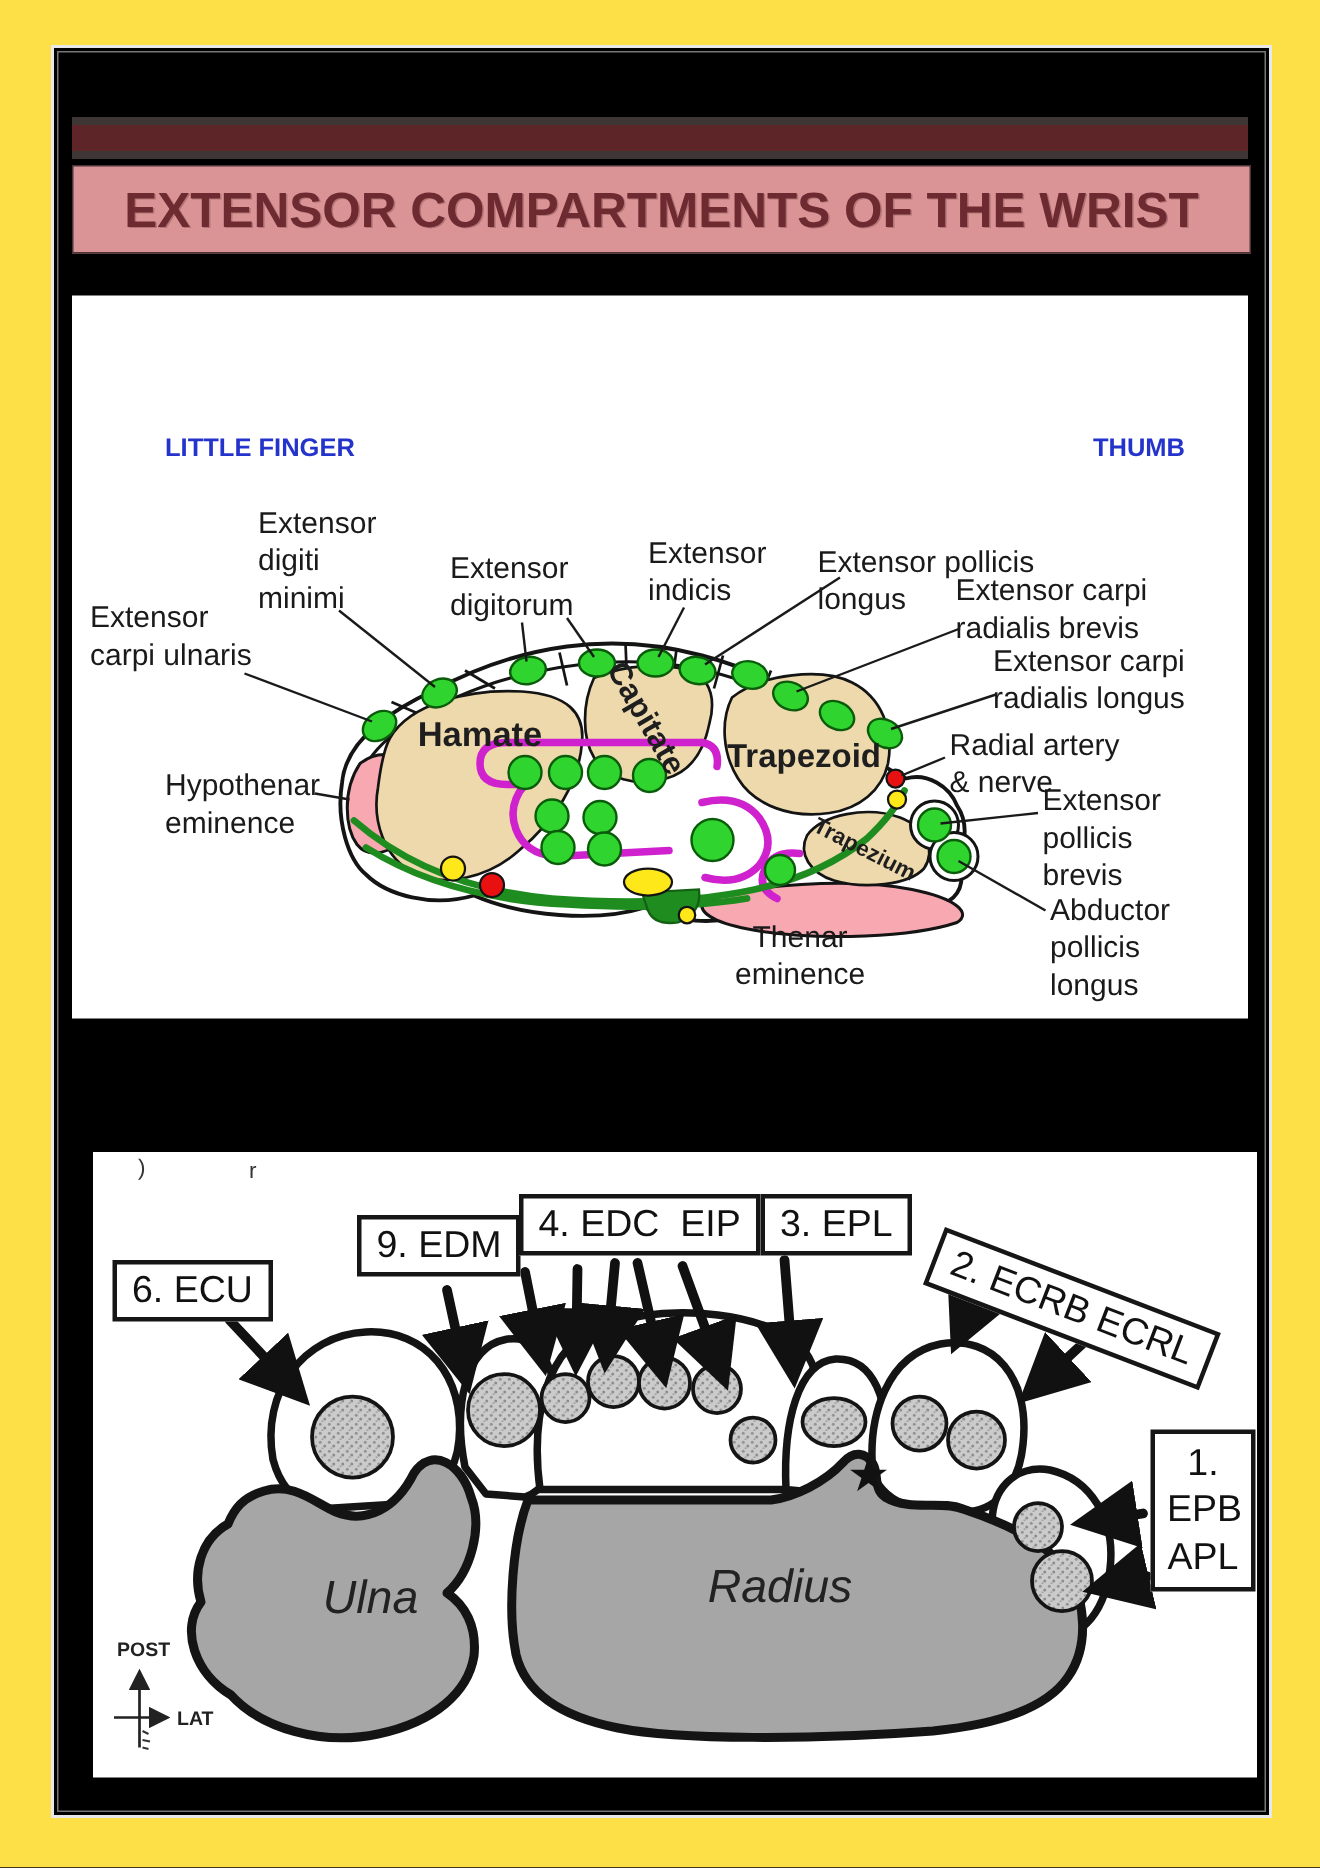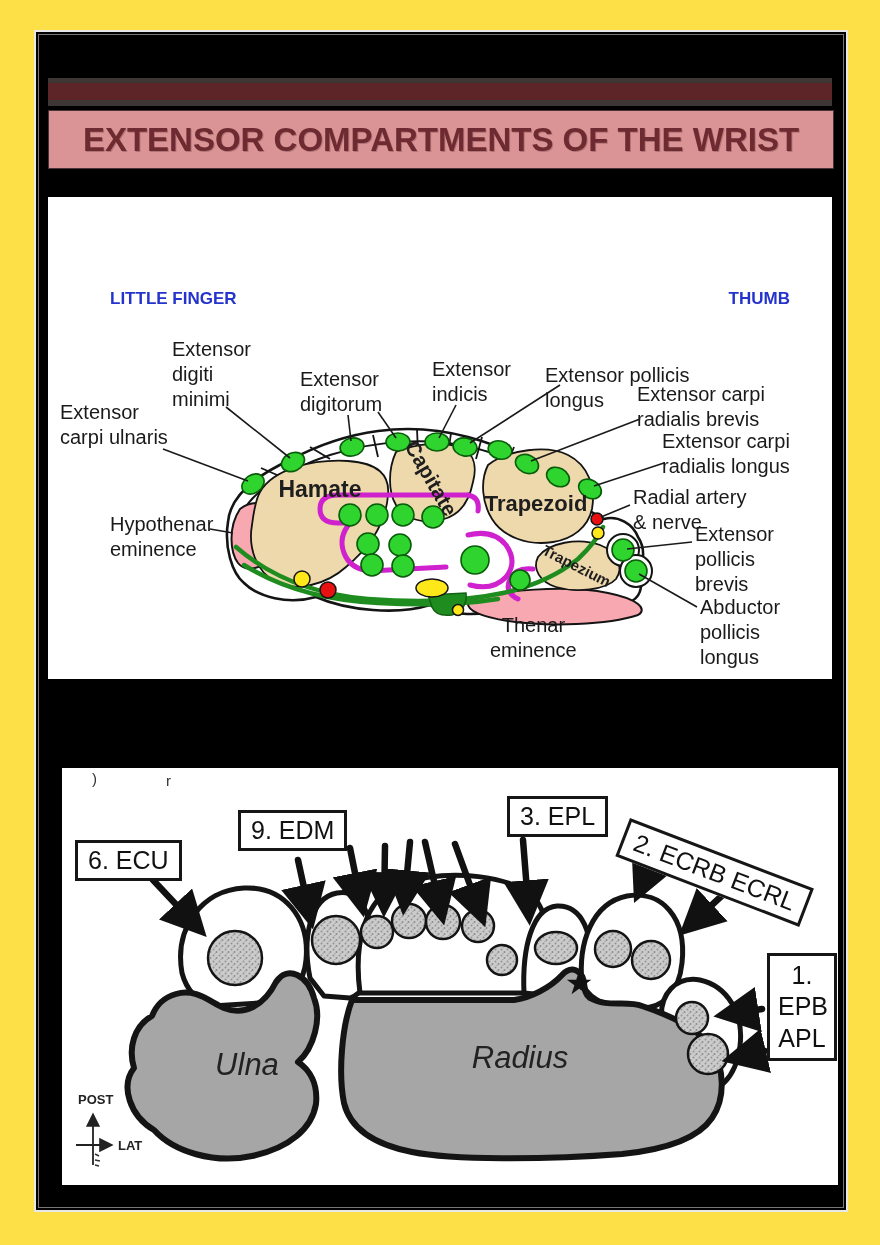--- a/index.html
+++ b/index.html
@@ -265,19 +265,20 @@
       </g>
 
       <path d="M33,386 l4,2 m-4,4 l5,1 m-5,4 l4,1" stroke="#333" stroke-width="1.4" fill="none"></path>
     </svg>
 
     <div class="artifact" style="left:30px;top:2px;">)</div>
     <div class="artifact" style="left:104px;top:4px;">r</div>
 
     <div class="cbox" style="left:13px;top:72px;">6. ECU</div>
     <div class="cbox" style="left:176px;top:42px;">9. EDM</div>
+    <div class="cbox" style="left:284px;top:28px;">4. EDC&nbsp;&nbsp;EIP</div>
     <div class="cbox" style="left:445px;top:28px;">3. EPL</div>
     <div class="cbox rot" style="left:568px;top:50px;">2. ECRB ECRL</div>
     <div class="cbox multi" style="left:705px;top:185px;width:48px;">1.
 EPB
 APL</div>
   </div>
 </div>
 
 </body></html>

